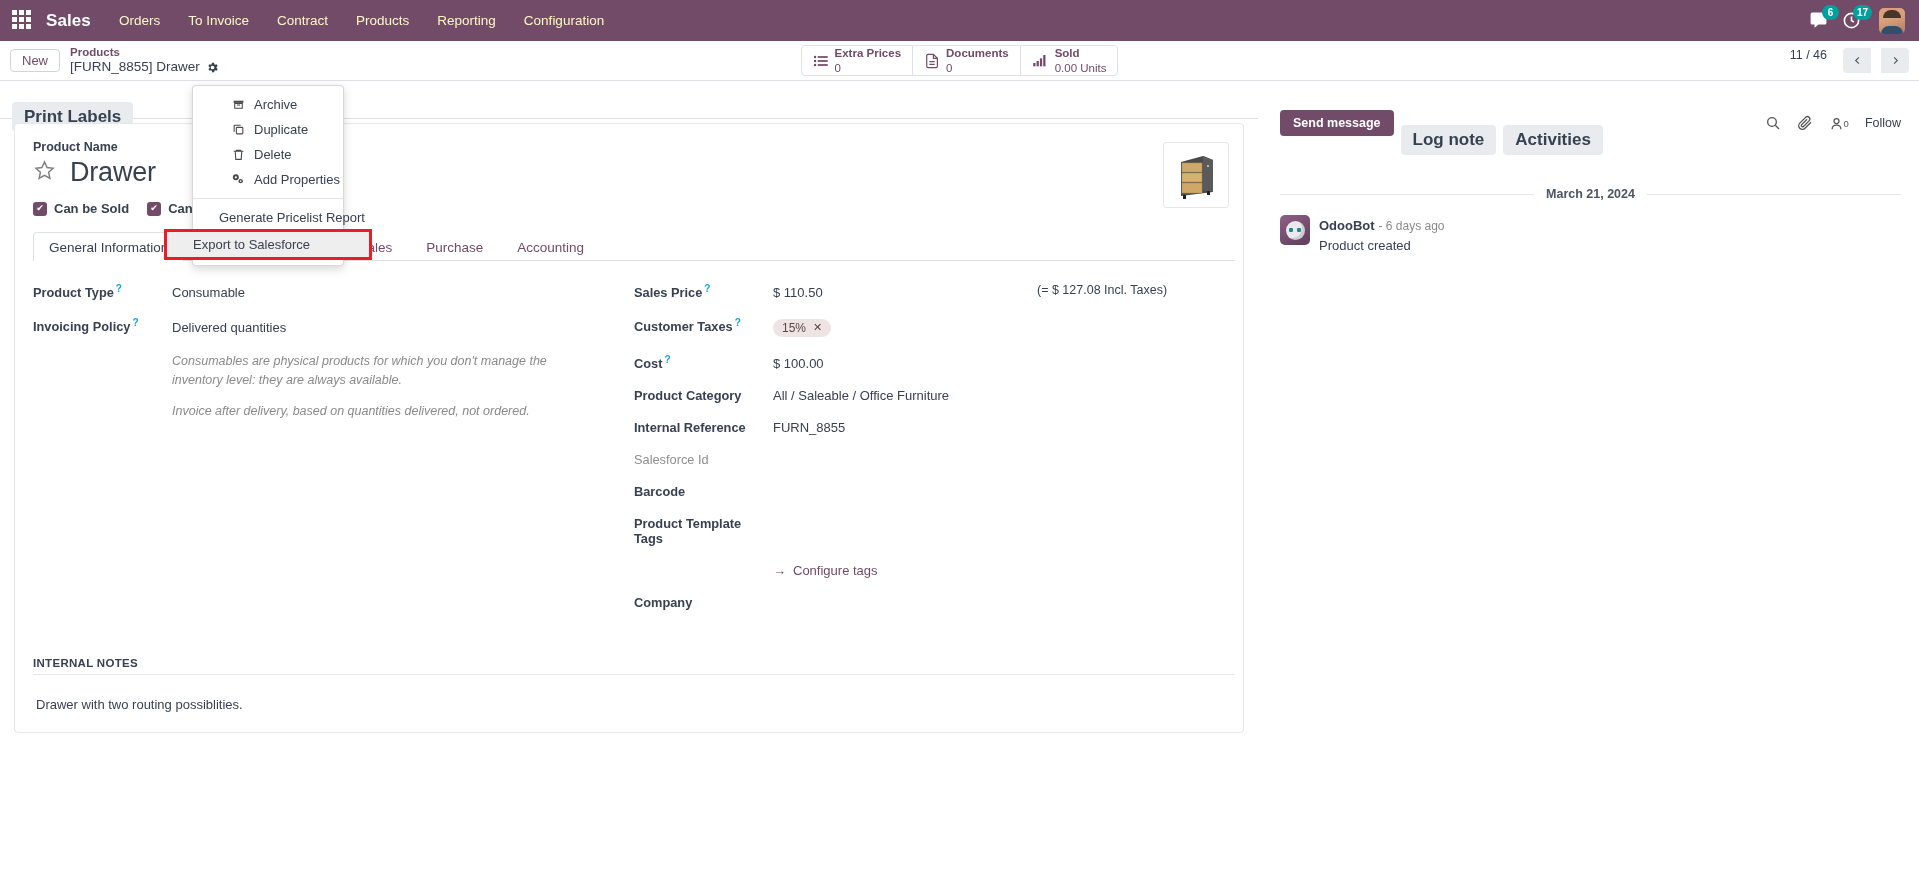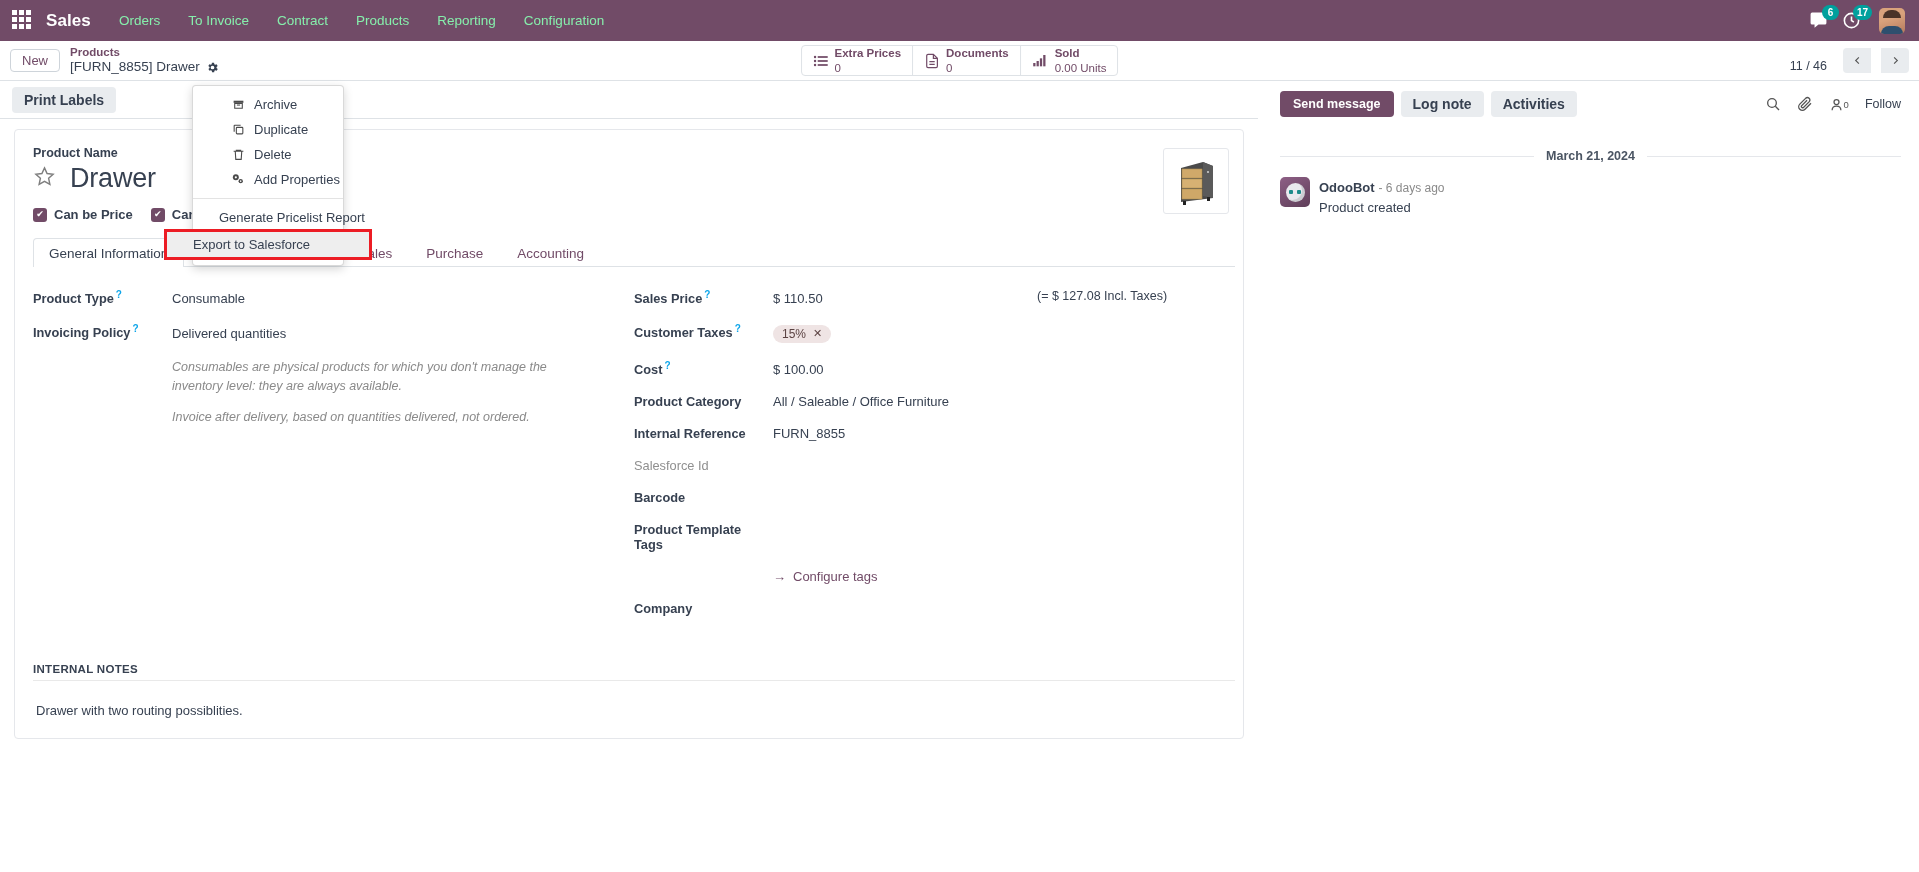--- a/index.html
+++ b/index.html
@@ -31,21 +31,21 @@
     gap: 2px;
     margin: 0 10px 0 4px;
     cursor: pointer;
   }
   .apps-grid i { background: #ffffff; display: block; width: 5px; height: 5px; }
   .nav-brand {
     font-size: 17px; font-weight: 700; color: #fff;
     padding: 0 14px 0 2px; cursor: pointer; letter-spacing: .1px;
   }
   .nav-item {
-    font-size: 13.5px; color: #86efac; padding: 0 14px;
+    font-size: 13.5px; color: #fef9c3; padding: 0 14px;
     cursor: pointer; line-height: 41px; white-space: nowrap;
   }
   .nav-right { margin-left: auto; display: flex; align-items: center; gap: 14px; padding-right: 4px; }
   .nav-icon-wrap { position: relative; cursor: pointer; display: flex; align-items: center; }
   .badge {
     position: absolute; top: -6px; right: -11px;
     background: #00A09D; color: #fff;
     border-radius: 9px; font-size: 10px; font-weight: 700;
     min-width: 17px; height: 15px; line-height: 15px;
     text-align: center; padding: 0 4px;
@@ -92,21 +92,21 @@
   }
   .cp-stat {
     display: flex; align-items: center; gap: 6px;
     padding: 0 11px; cursor: pointer;
     border-right: 1px solid #dee2e6;
   }
   .cp-stat:last-child { border-right: none; }
   .cp-stat-text { display: flex; flex-direction: column; line-height: 1.22; }
   .cp-stat-label { font-size: 11.5px; color: #714B67; font-weight: 700; }
   .cp-stat-value { font-size: 11.5px; color: #714B67; }
-  .cp-right { margin-left: auto; display: flex; align-items: flex-end; gap: 10px; }
+  .cp-right { margin-left: auto; display: flex; align-items: flex-start; gap: 10px; }
   .pager-text { font-size: 12.5px; color: #374151; margin-right: 6px; }
   .pager-btn {
     width: 28px; height: 25px; border: none; background: #e9ecef;
     color: #555; cursor: pointer; font-size: 14px; line-height: 1;
     display: flex; align-items: center; justify-content: center;
     font-family: inherit;
   }
   .pager-btn:first-of-type { border-radius: 4px 0 0 4px; }
   .pager-btn:last-of-type { border-radius: 0 4px 4px 0; }
 
@@ -159,25 +159,25 @@
   }
   .statusbar {
     background: #fff;
     border-bottom: 1px solid #dee2e6;
     padding: 8px 12px;
     display: flex; align-items: center;
     height: 38px;
   }
   .btn-plain {
     background: #e9ecef; border: none; color: #374151;
-    font-size: 14px; font-weight: 700; padding: 5px 12px;
-    border-radius: 4px; cursor: pointer; font-family: inherit;
+    font-size: 17px; font-weight: 700; padding: 5px 12px;
+    border-radius: 4px; cursor: pointer; font-family: inherit; margin-top: 34px;
   }
   .sheet {
-    margin: 10px 14px;
+    margin: 4px 14px;
     background: #fff;
     border: 1px solid #e5e7eb;
     border-radius: 4px;
     min-height: 530px;
     padding: 16px 8px 20px 18px;
     position: relative;
   }
   .sheet-top { display: flex; }
   .sheet-main { flex: 1; }
 
@@ -488,21 +488,21 @@
             <span class="star">
               <svg width="23" height="23" viewBox="0 0 24 24" fill="none" stroke="#7e7e7e" stroke-width="1.5">
                   <path d="M12 3l2.7 5.9 6.3.7-4.7 4.3 1.3 6.3L12 17l-5.6 3.2 1.3-6.3L3 9.6l6.3-.7z"></path>
                 </svg>
             </span>
             <span class="prod-name">Drawer</span>
           </div>
           <div class="check-row">
             <label class="chk">
               <span class="chk-box">✔</span>
-              <span class="chk-label">Can be Price</span>
+              <span class="chk-label">Can be Sold</span>
             </label>
             <label class="chk">
               <span class="chk-box">✔</span>
               <span class="chk-label">Can be</span>
             </label>
           </div>
         </div>
         <div class="img-box">
           <svg width="46" height="50" viewBox="0 0 46 50">
             <polygon points="8,12 30,6 40,10 40,42 8,46" fill="#4a4a4a"></polygon>

